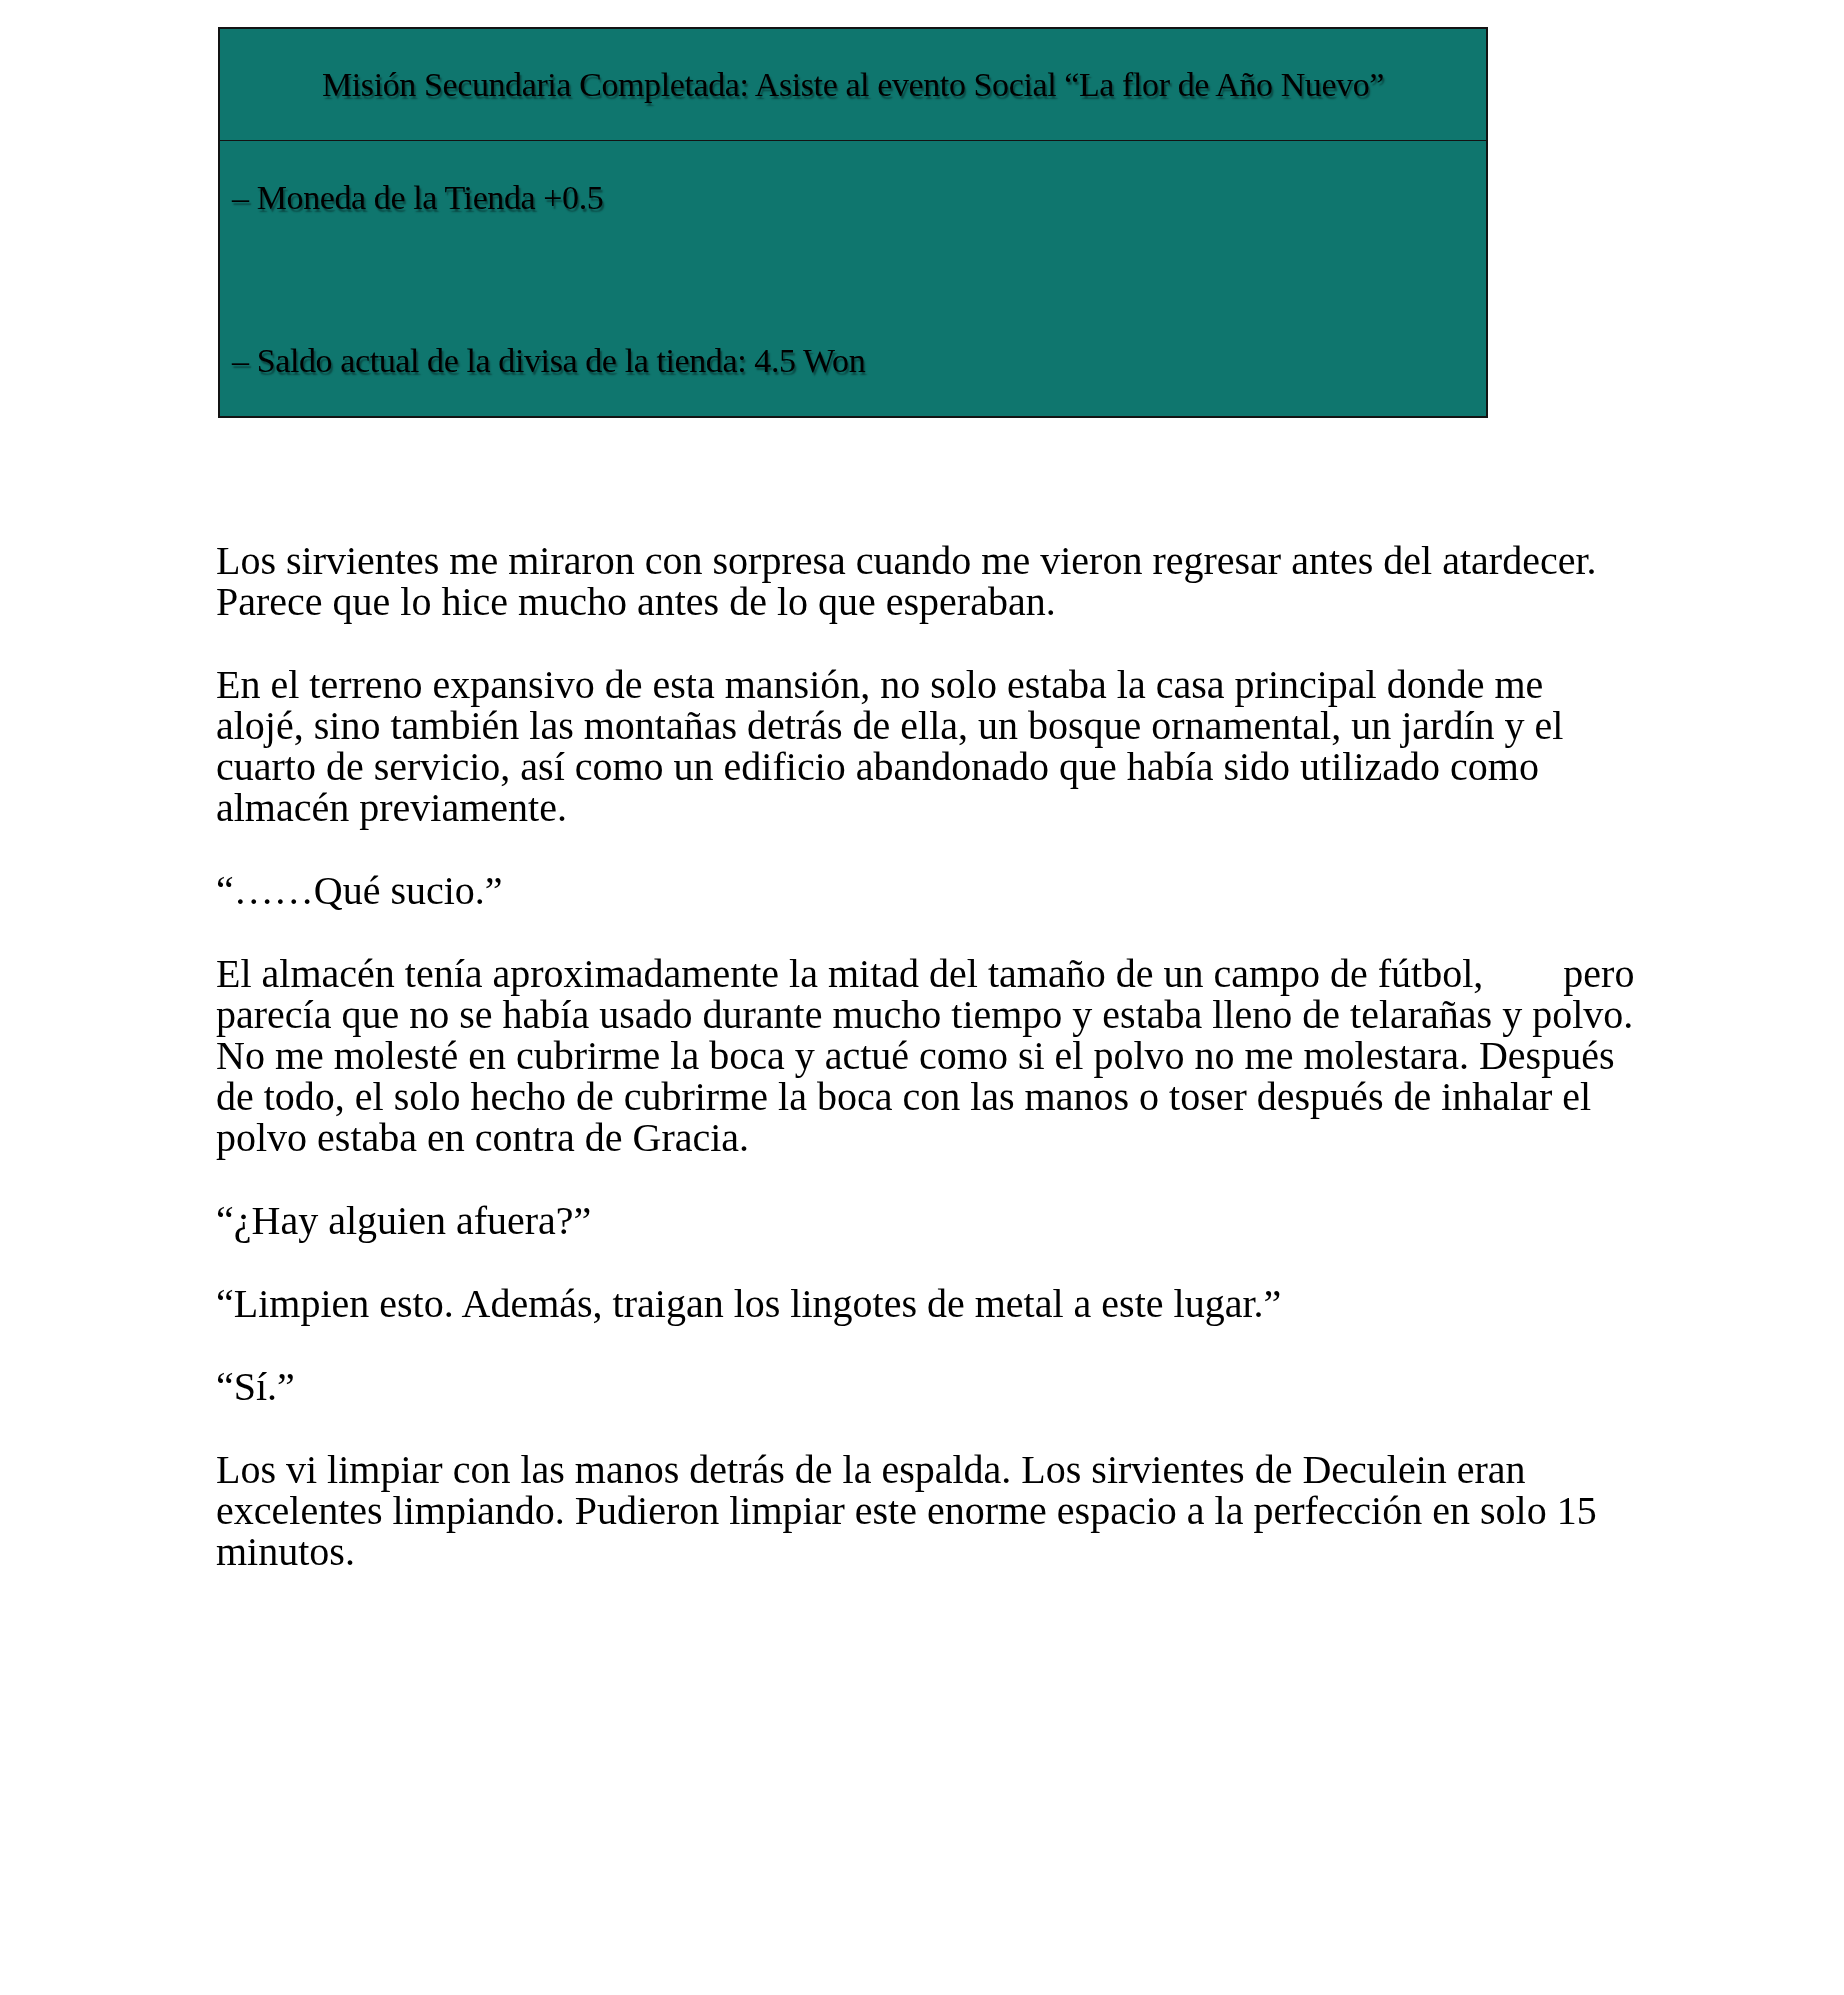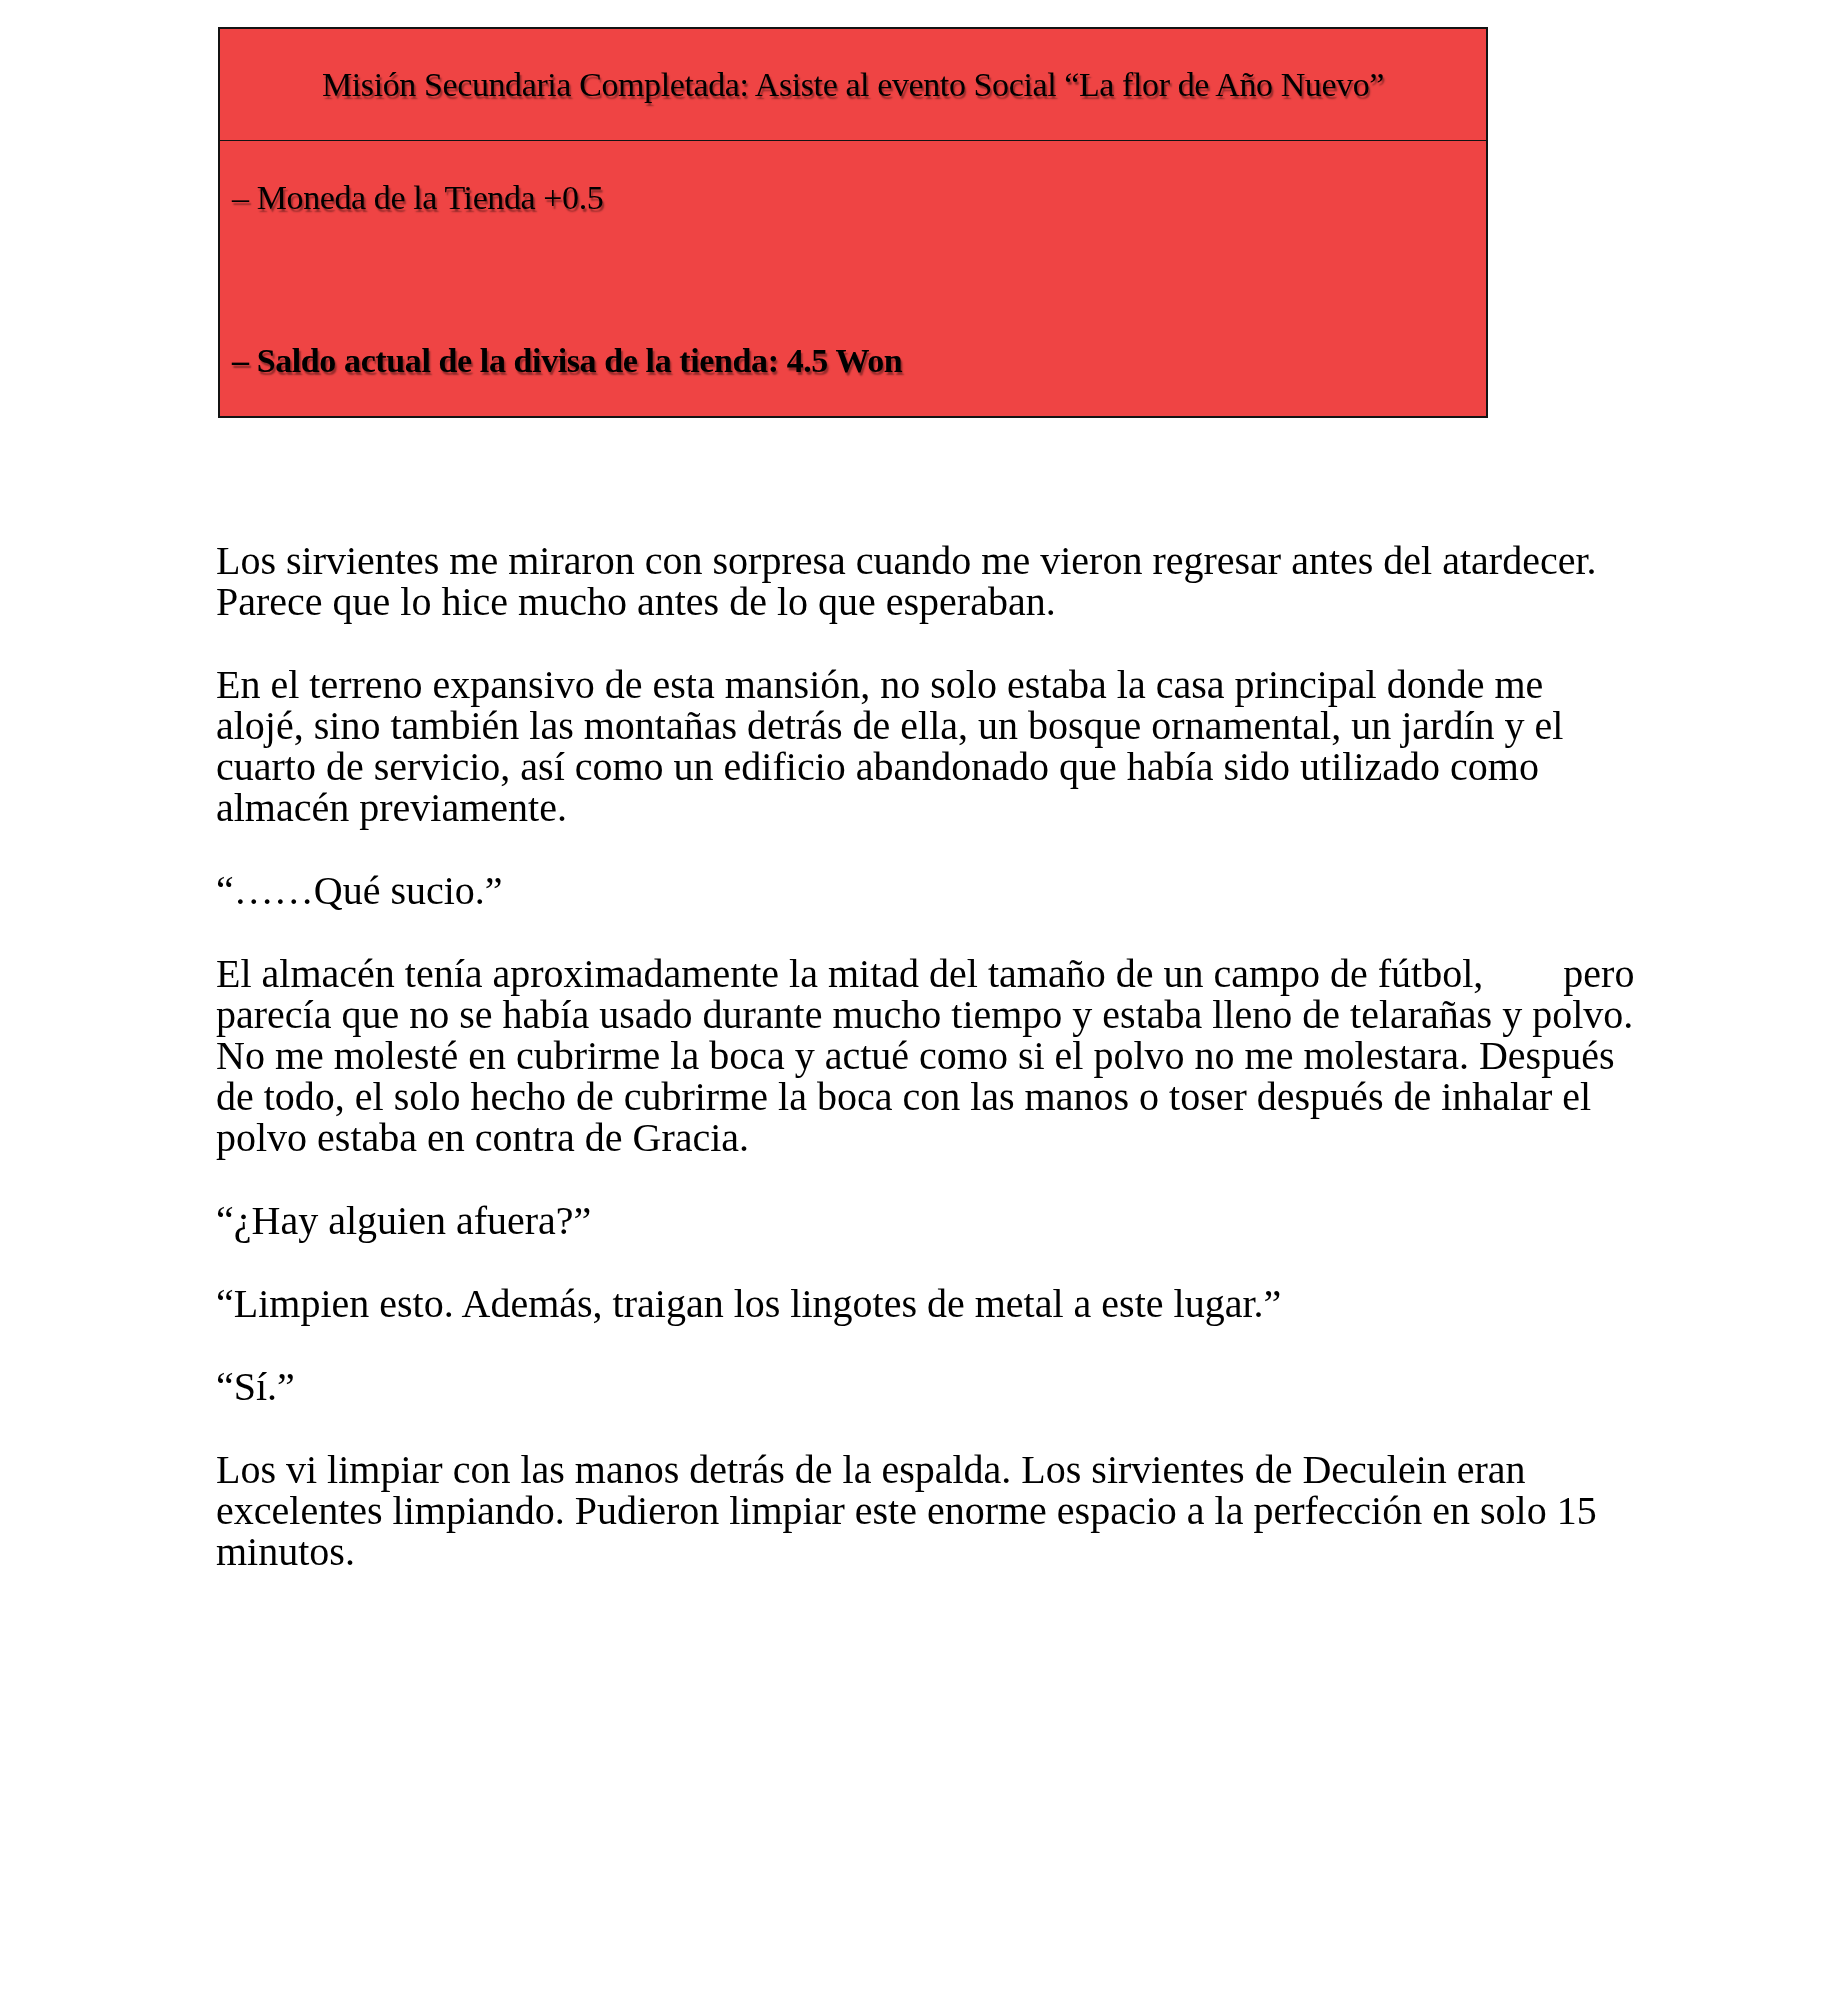--- a/index.html
+++ b/index.html
@@ -16,21 +16,21 @@
     overflow: hidden;
   }
 
   
   .quest-box {
     position: absolute;
     left: 218px;
     top: 27px;
     width: 1266px;
     border: 2.5px solid #131313;
-    background: #ef4444;
+    background: #0f766e;
   }
   .quest-box .title-row {
     height: 111px;
     border-bottom: 1.7px solid #131313;
     display: flex;
     align-items: center;
     justify-content: center;
   }
   .quest-box .title-row .title-text {
     font-size: 34px;
@@ -45,21 +45,21 @@
     box-sizing: border-box;
   }
   .reward-line {
     font-size: 34px;
     line-height: 41px;
     letter-spacing: -0.4px;
     text-shadow: 1.7px 2.5px 1.7px rgba(0,0,0,0.38);
     white-space: nowrap;
   }
   .reward-line.first { padding-top: 36px; }
-  .reward-line.second { padding-top: 122px; font-weight: bold; }
+  .reward-line.second { padding-top: 122px; }
 
   
   .content {
     position: absolute;
     left: 216px;
     top: 540px;
     width: 1422px;
     font-size: 40px;
     line-height: 41px;
   }

